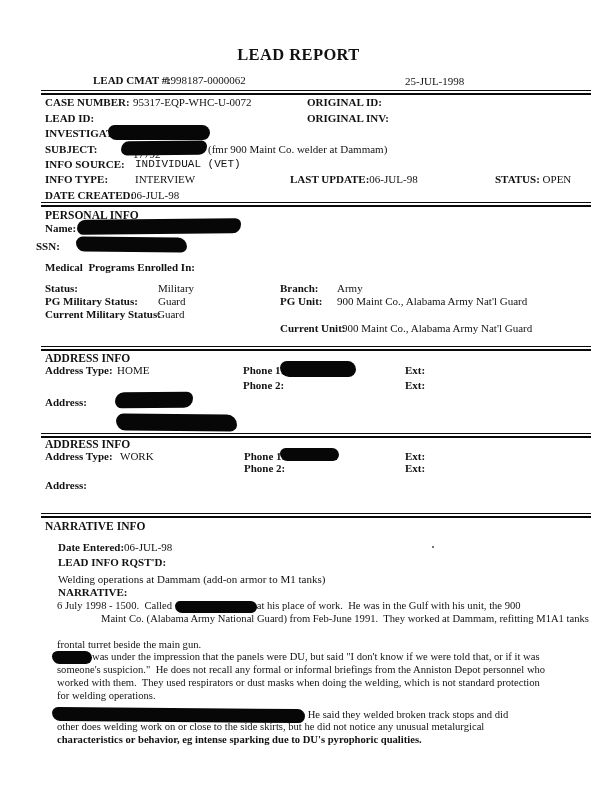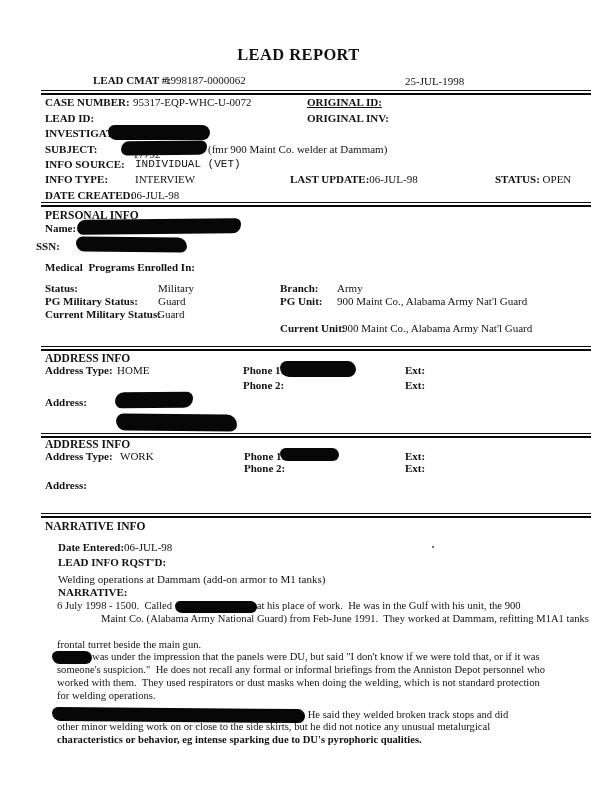--- a/index.html
+++ b/index.html
@@ -34,21 +34,21 @@
   <div class="t b big" style="left:0;right:14px;top:49px;text-align:center;">LEAD REPORT</div>
 
   <div class="t b" style="left:93px;top:74px;">LEAD CMAT #:</div>
   <div class="t" style="left:165px;top:74px;">1998187-0000062</div>
   <div class="t" style="left:405px;top:75px;">25-JUL-1998</div>
 
   <div class="rule" style="top:90px;"></div>
 
   <div class="t b" style="left:45px;top:96px;">CASE NUMBER:</div>
   <div class="t" style="left:133px;top:96px;">95317-EQP-WHC-U-0072</div>
-  <div class="t b" style="left:307px;top:96px;text-decoration:underline;">ORIGINAL ID:</div>
+  <div class="t b" style="left:307px;top:96px;">ORIGINAL ID:</div>
 
   <div class="t b" style="left:45px;top:112px;">LEAD ID:</div>
   <div class="t" style="left:133px;top:112px;margin-top:36px;">17792</div>
   <div class="t b" style="left:307px;top:112px;">ORIGINAL INV:</div>
 
   <div class="t b" style="left:45px;top:127px;">INVESTIGATOR:</div>
   <div class="redact r1" style="left:108px;top:125px;width:102px;height:15px;"></div>
 
   <div class="t b" style="left:45px;top:143px;">SUBJECT:</div>
   <div class="redact r2" style="left:121px;top:141px;width:86px;height:14px;"></div>
@@ -138,18 +138,18 @@
   <div class="t nar" style="left:57px;top:600px;"><span>6 July 1998 - 1500.  Called </span><span class="redact-in" style="width:82px;height:12px;"></span><span>at his place of work.  He was in the Gulf with his unit, the 900</span></div>
   <div class="t nar" style="left:57px;top:613px;margin-left:44px;">Maint Co. (Alabama Army National Guard) from Feb-June 1991.  They worked at Dammam, refitting M1A1 tanks</div>
   <div class="t nar" style="left:57px;top:639px;">frontal turret beside the main gun.</div>
 
   <div class="t nar" style="left:52px;top:651px;"><span class="redact-in" style="width:40px;height:13px;"></span><span>was under the impression that the panels were DU, but said "I don't know if we were told that, or if it was</span></div>
   <div class="t nar" style="left:57px;top:664px;">someone's suspicion."  He does not recall any formal or informal briefings from the Anniston Depot personnel who</div>
   <div class="t nar" style="left:57px;top:677px;">worked with them.  They used respirators or dust masks when doing the welding, which is not standard protection</div>
   <div class="t nar" style="left:57px;top:690px;">for welding operations.</div>
 
   <div class="t nar" style="left:52px;top:708px;"><span class="redact-in r3" style="width:253px;height:14px;"></span><span> He said they welded broken track stops and did</span></div>
-  <div class="t nar" style="left:57px;top:721px;">other minor welding work on or close to the side skirts, but he did not notice any unusual metalurgical</div>
+  <div class="t nar" style="left:57px;top:721px;">other does welding work on or close to the side skirts, but he did not notice any unusual metalurgical</div>
   <div class="t nar" style="left:57px;top:734px;font-weight:bold;">characteristics or behavior, eg intense sparking due to DU's pyrophoric qualities.</div>
 
   <div class="dot" style="left:432px;top:546px;"></div>
 
 </div>
 
 </body></html>

